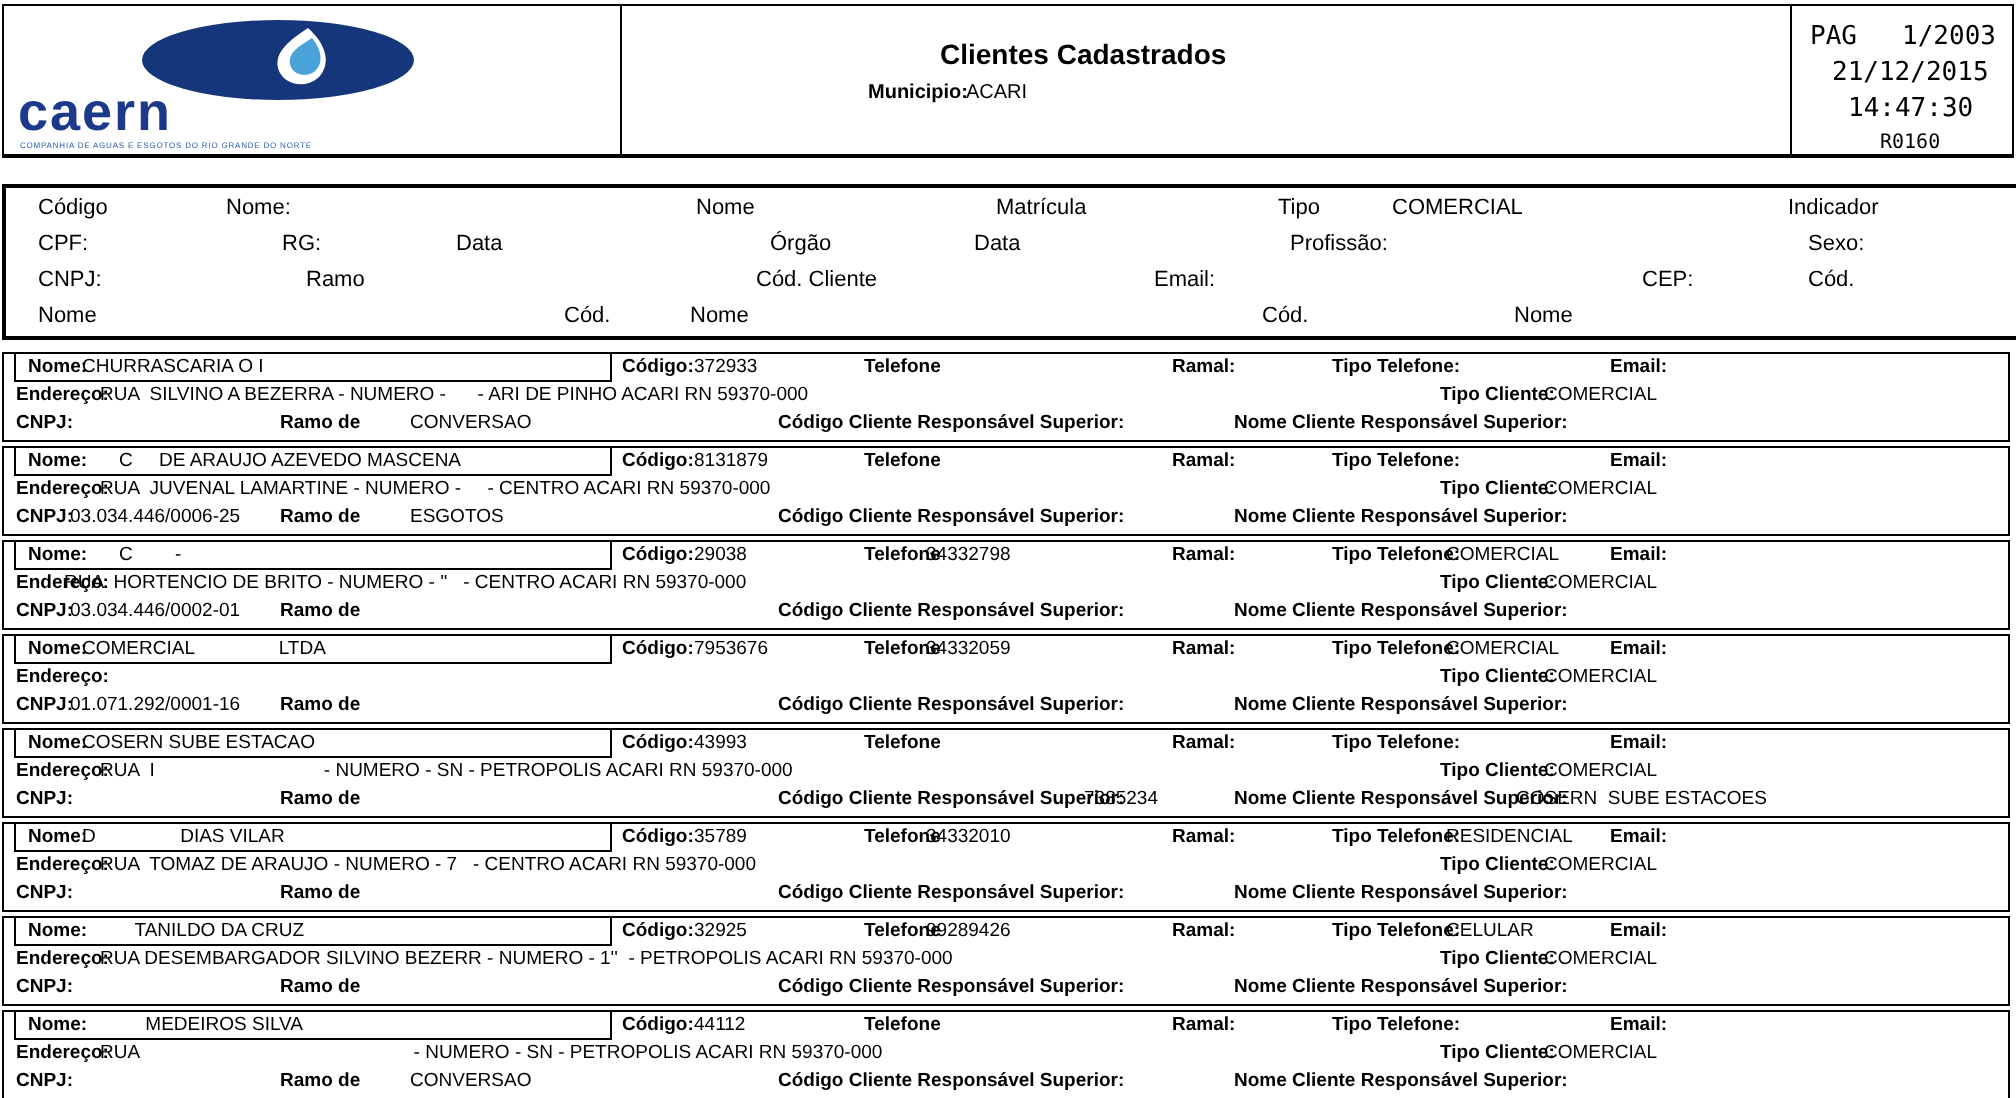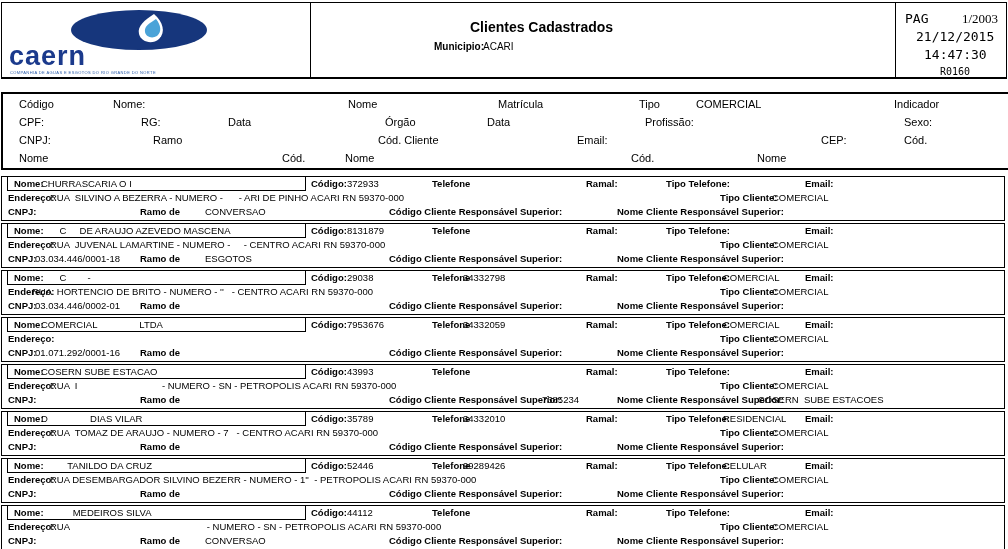--- a/index.html
+++ b/index.html
@@ -15,21 +15,21 @@
   .vdiv{position:absolute;top:0;bottom:0;width:1px;background:#000;}
   #logo-text{position:absolute;left:7px;top:40px;font-size:27px;font-weight:bold;
              color:#1b3a8c;letter-spacing:1px;line-height:26px;}
   #logo-tagline{position:absolute;left:8px;top:67px;font-size:4px;color:#2a5caa;
                 letter-spacing:.4px;white-space:nowrap;}
   #title{position:absolute;left:468px;top:16px;font-size:14px;font-weight:bold;}
   #mun-lb{position:absolute;left:432px;top:38px;font-size:10px;font-weight:bold;}
   #mun-v{position:absolute;left:481px;top:38px;font-size:10px;}
   .mono{font-family:"DejaVu Sans Mono","Liberation Mono",monospace;}
   #pag-lb{position:absolute;left:903px;top:8px;font-size:13px;}
-  #pag-v{position:absolute;right:8px;top:8px;font-size:13px;font-family:Liberation Serif, serif;}
+  #pag-v{position:absolute;right:8px;top:8px;font-size:13px;}
   #pdate{position:absolute;left:914px;top:26px;font-size:13px;}
   #ptime{position:absolute;left:922px;top:44px;font-size:13px;}
   #pcode{position:absolute;left:938px;top:63px;font-size:10px;}
   
   #filters{position:absolute;left:1px;top:92px;width:1002px;height:74px;
            border:2px solid #000;font-size:11px;padding-left:40px;}
   .frow{position:absolute;left:0;right:0;height:14px;}
   .frow span{position:absolute;white-space:pre;}
   
   #records{position:absolute;left:1px;top:176px;width:1004px;}
@@ -159,21 +159,21 @@
       <span class="v" style="left:832px"></span>
     </div>
     <div class="rrow" style="top:15px">
       <span class="lb" style="left:6px">Endereço:</span>
       <span class="v" style="left:48px">RUA  JUVENAL LAMARTINE - NUMERO -     - CENTRO ACARI RN 59370-000</span>
       <span class="lb" style="left:718px">Tipo Cliente:</span>
       <span class="v" style="left:770px">COMERCIAL</span>
     </div>
     <div class="rrow" style="top:29px">
       <span class="lb" style="left:6px">CNPJ:</span>
-      <span class="v" style="left:33px">03.034.446/0001-18</span>
+      <span class="v" style="left:33px">03.034.446/0006-25</span>
       <span class="lb" style="left:138px">Ramo de</span>
       <span class="v" style="left:203px">ESGOTOS</span>
       <span class="lb" style="left:387px">Código Cliente Responsável Superior:</span>
       <span class="v" style="left:540px"></span>
       <span class="lb" style="left:615px">Nome Cliente Responsável Superior:</span>
       <span class="v" style="left:756px"></span>
     </div>
   </div>
 
   <div class="record">
@@ -315,21 +315,21 @@
     </div>
   </div>
 
   <div class="record">
     <div class="name-box">
       <span class="lb" style="left:6px;top:1px">Nome:</span>
       <span class="v" style="left:33px;top:1px">          TANILDO DA CRUZ</span>
     </div>
     <div class="rrow" style="top:1px">
       <span class="lb" style="left:309px">Código:</span>
-      <span class="v" style="left:345px">52446</span>
+      <span class="v" style="left:345px">32925</span>
       <span class="lb" style="left:430px">Telefone</span>
       <span class="v" style="left:461px">99289426</span>
       <span class="lb" style="left:584px">Ramal:</span>
       <span class="v" style="left:617px"></span>
       <span class="lb" style="left:664px">Tipo Telefone:</span>
       <span class="v" style="left:721px">CELULAR</span>
       <span class="lb" style="left:803px">Email:</span>
       <span class="v" style="left:832px"></span>
     </div>
     <div class="rrow" style="top:15px">

